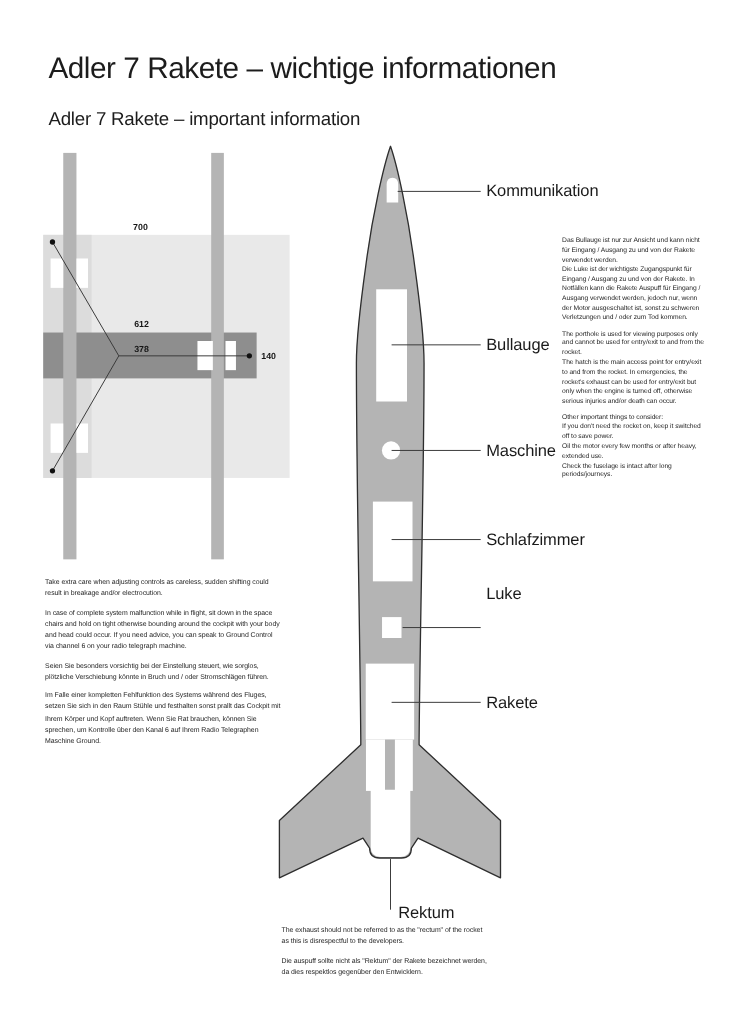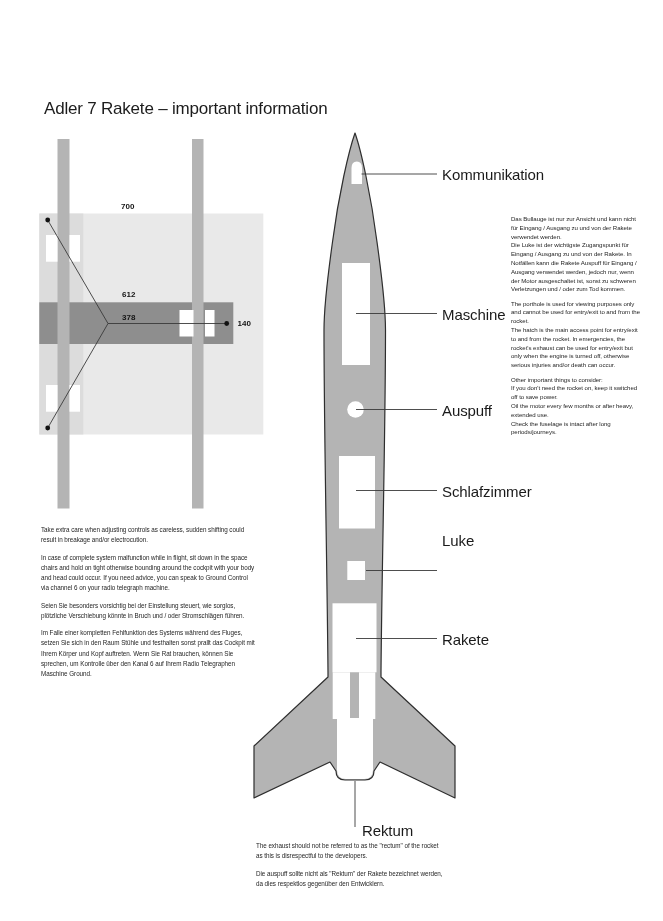--- a/index.html
+++ b/index.html
@@ -19,20 +19,21 @@
   #left-block{left:41px;top:525px;width:216px;font-size:6.3px;line-height:10.25px;letter-spacing:-0.05px;}
   #right-block{left:511px;top:215px;width:131px;font-size:6.1px;line-height:8.8px;letter-spacing:-0.05px;}
   #right-block p{margin:0 0 5.5px 0;}
   #bottom-block{left:256px;top:841px;width:225px;font-size:6.3px;line-height:10.25px;letter-spacing:-0.05px;}
 </style>
 </head>
 <body>
 
 <div id="page">
 
+  <h1 class="title">Adler 7 Rakete – wichtige informationen</h1>
   <h2 class="subtitle">Adler 7 Rakete – important information</h2>
 
   <svg id="gfx" width="663" height="921" viewBox="0 0 663 921" xmlns="http://www.w3.org/2000/svg">
 
     <g>
       <rect x="39.3" y="213.5" width="224" height="221" fill="#e9e9e9"></rect>
       <rect x="39.3" y="213.5" width="44" height="221" fill="#dcdcdc"></rect>
       <rect x="39.3" y="302.3" width="194" height="41.7" fill="#8e8e8e"></rect>
       <rect x="57.5" y="139" width="12" height="369.5" fill="#b4b4b4"></rect>
       <rect x="192" y="139" width="11.5" height="369.5" fill="#b4b4b4"></rect>
@@ -89,22 +90,22 @@
       </g>
     </g>
   </svg>
 
   <div class="dim txt" style="left:121px;top:201.5px;">700</div>
   <div class="dim txt" style="left:122px;top:289.5px;">612</div>
   <div class="dim txt" style="left:122px;top:312.5px;">378</div>
   <div class="dim txt" style="left:237.5px;top:319px;">140</div>
 
   <div class="callout" style="top:174px;">Kommunikation</div>
-  <div class="callout" style="top:313.5px;">Maschine</div>
-  <div class="callout" style="top:409.5px;">Auspuff</div>
+  <div class="callout" style="top:313.5px;">Bullauge</div>
+  <div class="callout" style="top:409.5px;">Maschine</div>
   <div class="callout" style="top:490.5px;text-align:center;">Schlafzimmer</div>
   <div class="callout" style="top:540px;">Luke</div>
   <div class="callout" style="top:638.5px;">Rakete</div>
   <div class="callout" style="left:362px;top:830px;">Rektum</div>
 
   <div id="left-block" class="block txt">
     <p>Take extra care when adjusting controls as careless, sudden shifting could result in breakage and/or electrocution.</p>
     <p>In case of complete system malfunction while in flight, sit down in the space chairs and hold on tight otherwise bounding around the cockpit with your body and head could occur. If you need advice, you can speak to Ground Control via channel 6 on your radio telegraph machine.</p>
     <p>Seien Sie besonders vorsichtig bei der Einstellung steuert, wie sorglos, plötzliche Verschiebung könnte in Bruch und / oder Stromschlägen führen.</p>
     <p>Im Falle einer kompletten Fehlfunktion des Systems während des Fluges, setzen Sie sich in den Raum Stühle und festhalten sonst prallt das Cockpit mit Ihrem Körper und Kopf auftreten. Wenn Sie Rat brauchen, können Sie sprechen, um Kontrolle über den Kanal 6 auf Ihrem Radio Telegraphen Maschine Ground.</p>

